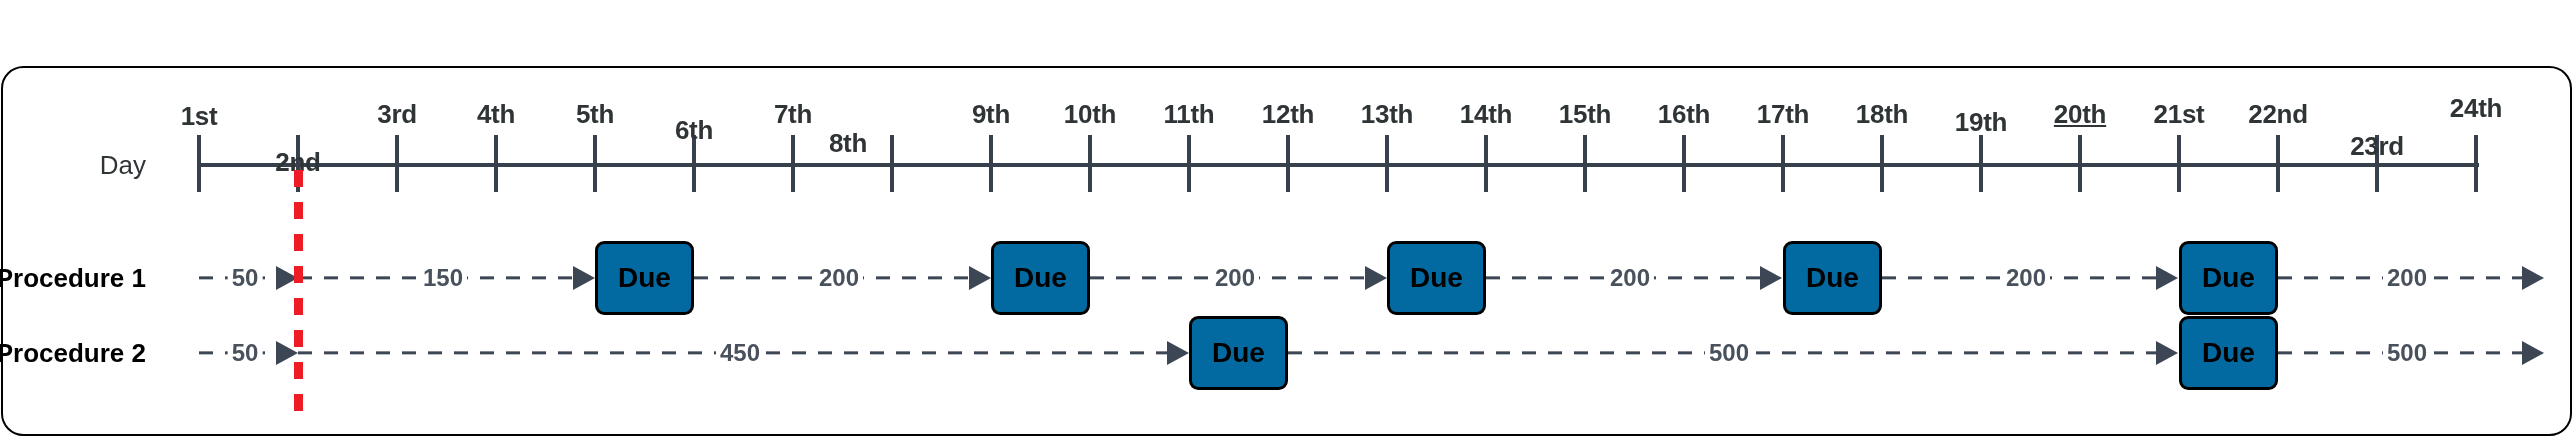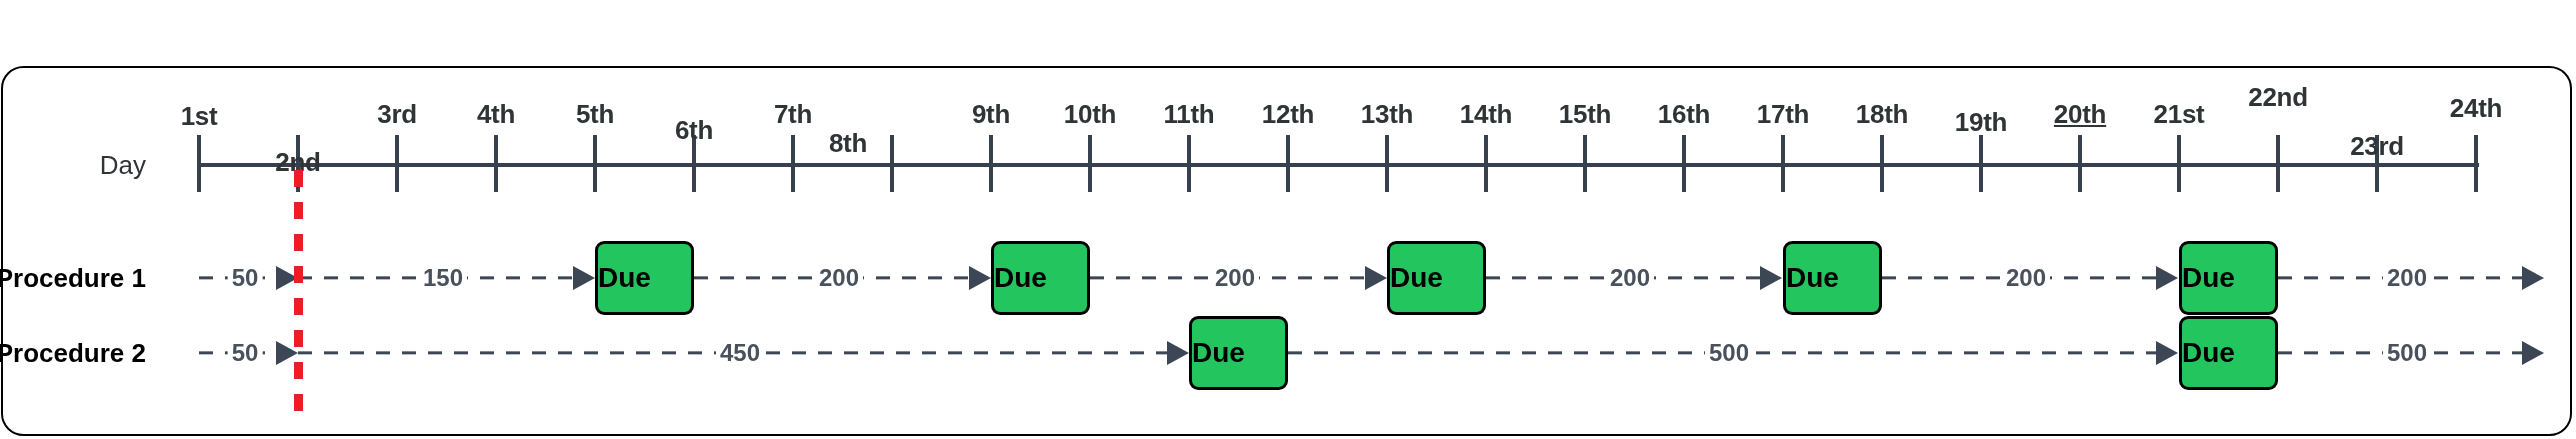--- a/index.html
+++ b/index.html
@@ -103,27 +103,27 @@
     width:0;height:0;
     border-top:12.5px solid transparent;
     border-bottom:12.5px solid transparent;
     border-left:22.4px solid #3c4654;
     transform:translateY(-50%);
     z-index:4;
   }
 
   .due-box{
     position:absolute;
-    background:#22c55e;
+    background:#0369a1;
     border:3.3px solid #000000;
     border-radius:9.2px;
     box-sizing:border-box;
     display:flex;
     align-items:center;
-    justify-content:flex-start;
+    justify-content:center;
     z-index:5;
   }
   .due-box span{
     font-size:28px;
     font-weight:700;
     color:#000000;
     line-height:1;
   }
 </style>
 </head>
@@ -177,21 +177,21 @@
         <div class="tick-label" style="left: 1288px; top: 99px;">12th</div>
         <div class="tick-label" style="left: 1387px; top: 99px;">13th</div>
         <div class="tick-label" style="left: 1486px; top: 99px;">14th</div>
         <div class="tick-label" style="left: 1585px; top: 99px;">15th</div>
         <div class="tick-label" style="left: 1684px; top: 99px;">16th</div>
         <div class="tick-label" style="left: 1783px; top: 99px;">17th</div>
         <div class="tick-label" style="left: 1882px; top: 99px;">18th</div>
         <div class="tick-label" style="left: 1981px; top: 99px; margin-top: 8px;">19th</div>
         <div class="tick-label" style="left: 2080px; top: 99px; text-decoration: underline;">20th</div>
         <div class="tick-label" style="left: 2179px; top: 99px;">21st</div>
-        <div class="tick-label" style="left: 2278px; top: 82px;">22nd</div>
+        <div class="tick-label" style="left: 2278px; top: 99px;">22nd</div>
         <div class="tick-label" style="left: 2377px; top: 99px; margin-top: 32px;">23rd</div>
         <div class="tick-label" style="left: 2476px; top: 93px;">24th</div>
       </div>
   </div>
 
   <div id="today-marker" style="left: 294px; top: 170px; height: 247px;"></div>
 
   <div id="rows">
       <div class="row-label" style="left: 146px; top: 278px;">Procedure 1</div>
       <div class="seg" style="left: 199px; width: 79px; top: 278px;"></div>

